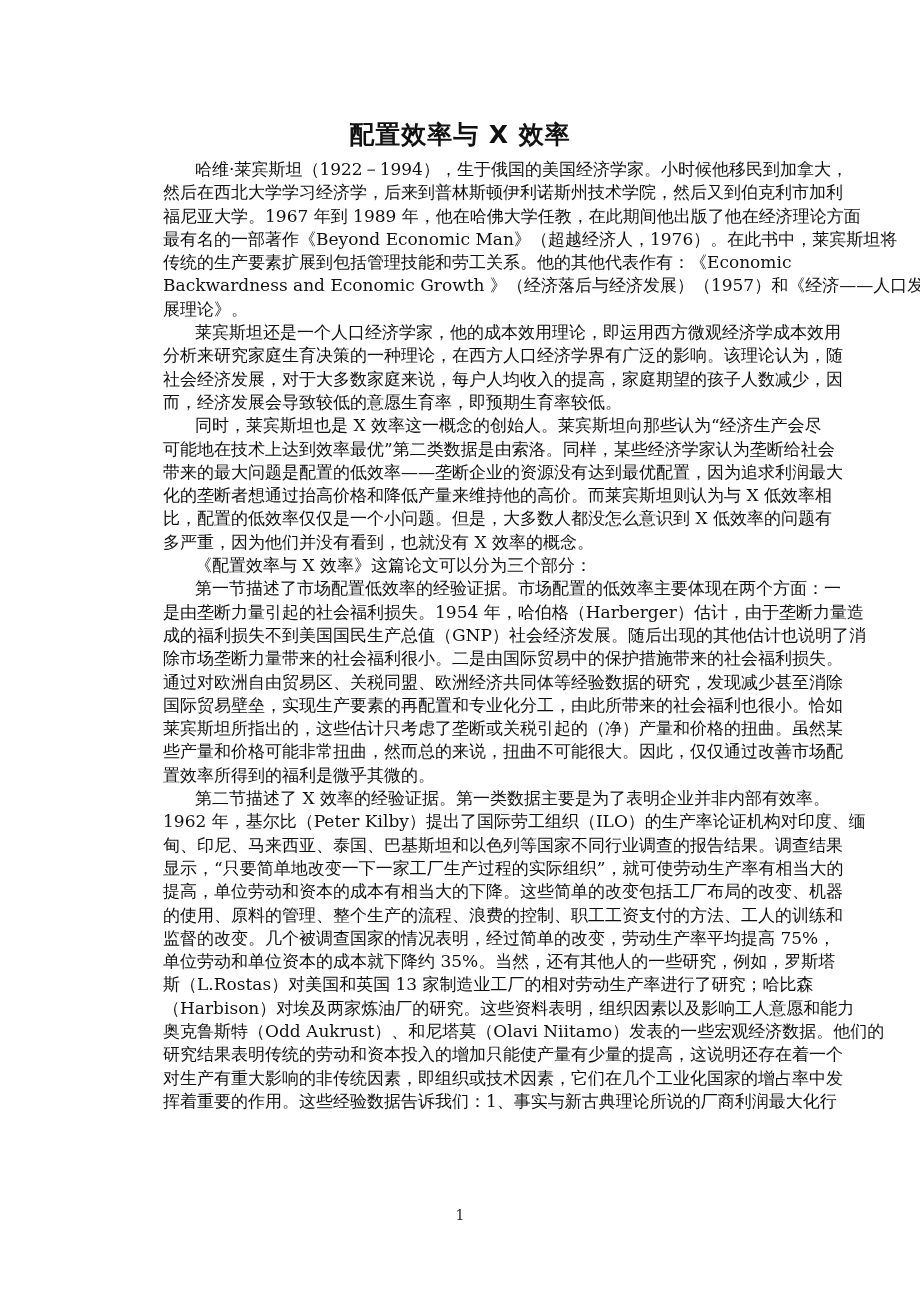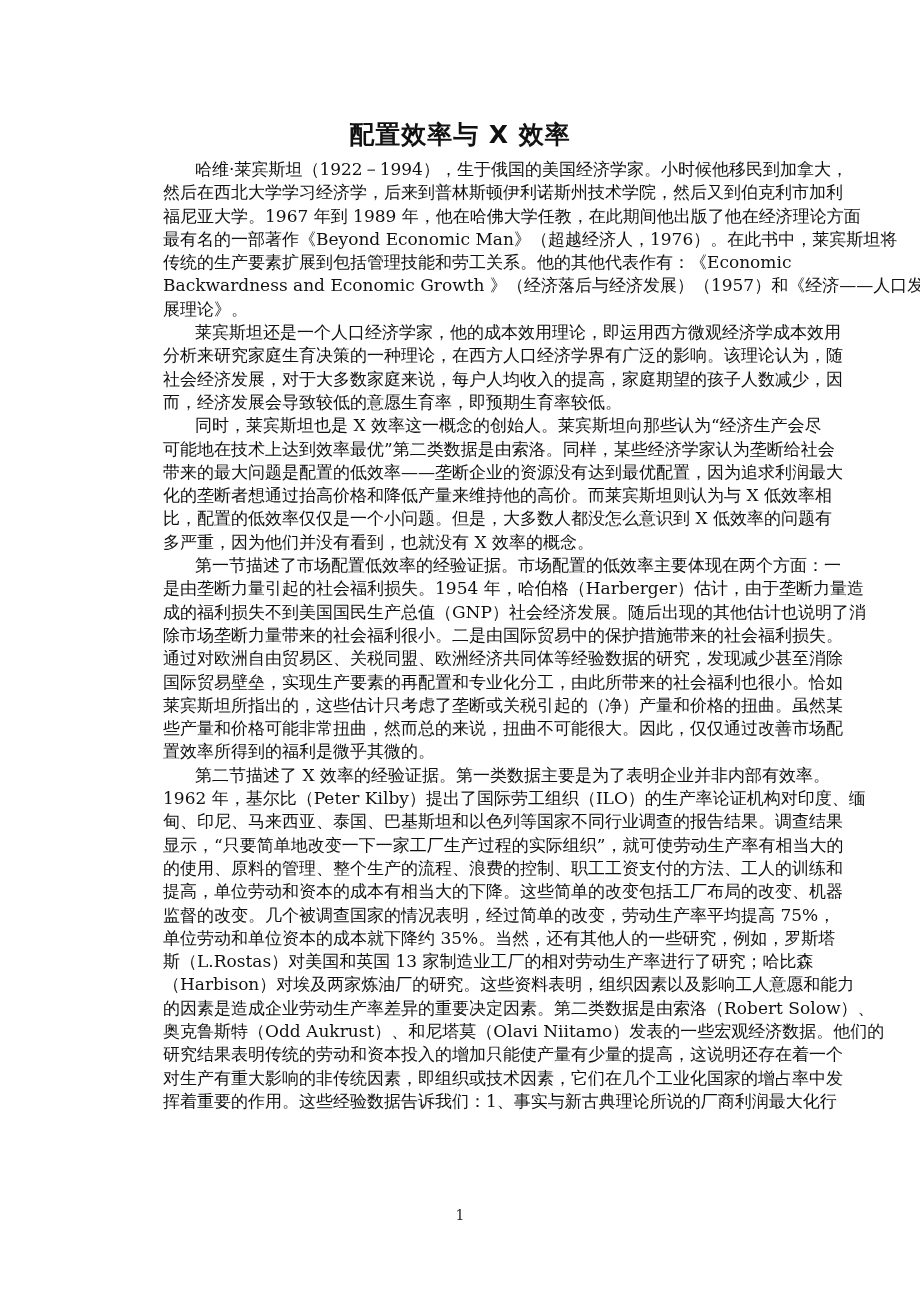--- a/index.html
+++ b/index.html
@@ -44,45 +44,47 @@
 
     <div>
       <span class="line indent">同时，莱宾斯坦也是 X 效率这一概念的创始人。莱宾斯坦向那些认为“经济生产会尽</span>
       <span class="line">可能地在技术上达到效率最优”第二类数据是由索洛。同样，某些经济学家认为垄断给社会</span>
       <span class="line">带来的最大问题是配置的低效率——垄断企业的资源没有达到最优配置，因为追求利润最大</span>
       <span class="line">化的垄断者想通过抬高价格和降低产量来维持他的高价。而莱宾斯坦则认为与 X 低效率相</span>
       <span class="line">比，配置的低效率仅仅是一个小问题。但是，大多数人都没怎么意识到 X 低效率的问题有</span>
       <span class="line last">多严重，因为他们并没有看到，也就没有 X 效率的概念。</span>
     </div>
 
+    <div>
+      <span class="line indent last">《配置效率与 X 效率》这篇论文可以分为三个部分：</span>
+    </div>
 
     <div>
       <span class="line indent">第一节描述了市场配置低效率的经验证据。市场配置的低效率主要体现在两个方面：一</span>
       <span class="line">是由垄断力量引起的社会福利损失。1954 年，哈伯格（Harberger）估计，由于垄断力量造</span>
       <span class="line">成的福利损失不到美国国民生产总值（GNP）社会经济发展。随后出现的其他估计也说明了消</span>
       <span class="line">除市场垄断力量带来的社会福利很小。二是由国际贸易中的保护措施带来的社会福利损失。</span>
       <span class="line">通过对欧洲自由贸易区、关税同盟、欧洲经济共同体等经验数据的研究，发现减少甚至消除</span>
       <span class="line">国际贸易壁垒，实现生产要素的再配置和专业化分工，由此所带来的社会福利也很小。恰如</span>
       <span class="line">莱宾斯坦所指出的，这些估计只考虑了垄断或关税引起的（净）产量和价格的扭曲。虽然某</span>
       <span class="line">些产量和价格可能非常扭曲，然而总的来说，扭曲不可能很大。因此，仅仅通过改善市场配</span>
       <span class="line last">置效率所得到的福利是微乎其微的。</span>
     </div>
 
     <div>
       <span class="line indent">第二节描述了 X 效率的经验证据。第一类数据主要是为了表明企业并非内部有效率。</span>
       <span class="line">1962 年，基尔比（Peter Kilby）提出了国际劳工组织（ILO）的生产率论证机构对印度、缅</span>
       <span class="line">甸、印尼、马来西亚、泰国、巴基斯坦和以色列等国家不同行业调查的报告结果。调查结果</span>
       <span class="line">显示，“只要简单地改变一下一家工厂生产过程的实际组织”，就可使劳动生产率有相当大的</span>
+      <span class="line">提高，单位劳动和资本的成本有相当大的下降。这些简单的改变包括工厂布局的改变、机器</span>
       <span class="line">的使用、原料的管理、整个生产的流程、浪费的控制、职工工资支付的方法、工人的训练和</span>
-      <span class="line">提高，单位劳动和资本的成本有相当大的下降。这些简单的改变包括工厂布局的改变、机器</span>
       <span class="line">监督的改变。几个被调查国家的情况表明，经过简单的改变，劳动生产率平均提高 75%，</span>
       <span class="line">单位劳动和单位资本的成本就下降约 35%。当然，还有其他人的一些研究，例如，罗斯塔</span>
       <span class="line">斯（L.Rostas）对美国和英国 13 家制造业工厂的相对劳动生产率进行了研究；哈比森</span>
       <span class="line">（Harbison）对埃及两家炼油厂的研究。这些资料表明，组织因素以及影响工人意愿和能力</span>
-      <span class="line">的因素是造成企业劳动生产率差异的重要决定因素。第二类数据是由索洛（Robert Solow）、</span>
       <span class="line">奥克鲁斯特（Odd Aukrust）、和尼塔莫（Olavi Niitamo）发表的一些宏观经济数据。他们的</span>
       <span class="line">研究结果表明传统的劳动和资本投入的增加只能使产量有少量的提高，这说明还存在着一个</span>
       <span class="line">对生产有重大影响的非传统因素，即组织或技术因素，它们在几个工业化国家的增占率中发</span>
       <span class="line">挥着重要的作用。这些经验数据告诉我们：1、事实与新古典理论所说的厂商利润最大化行</span>
     </div>
   </div>
 
   <div class="page-number">1</div>
 </div>
 

